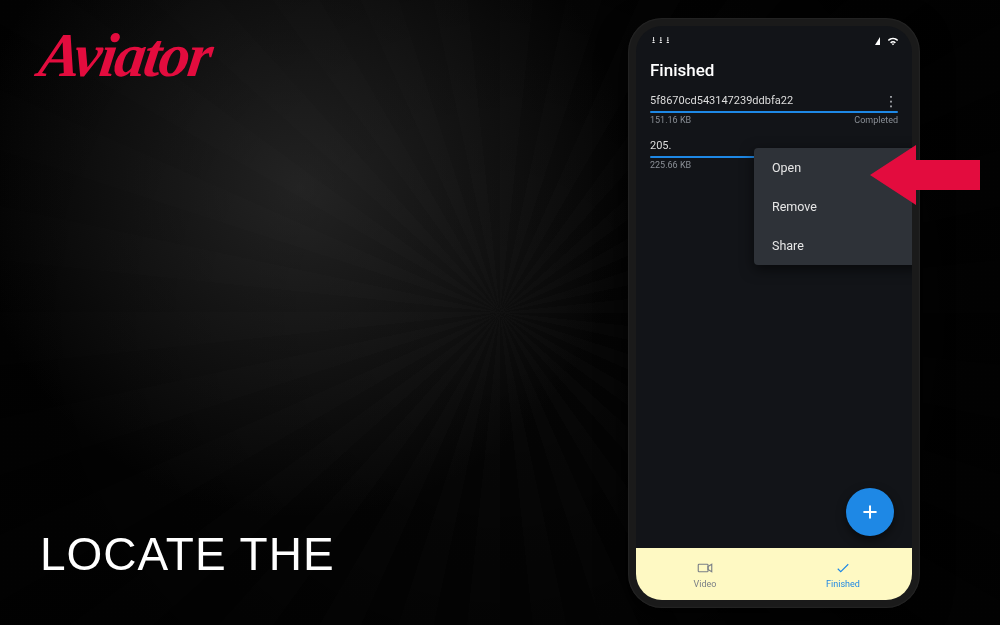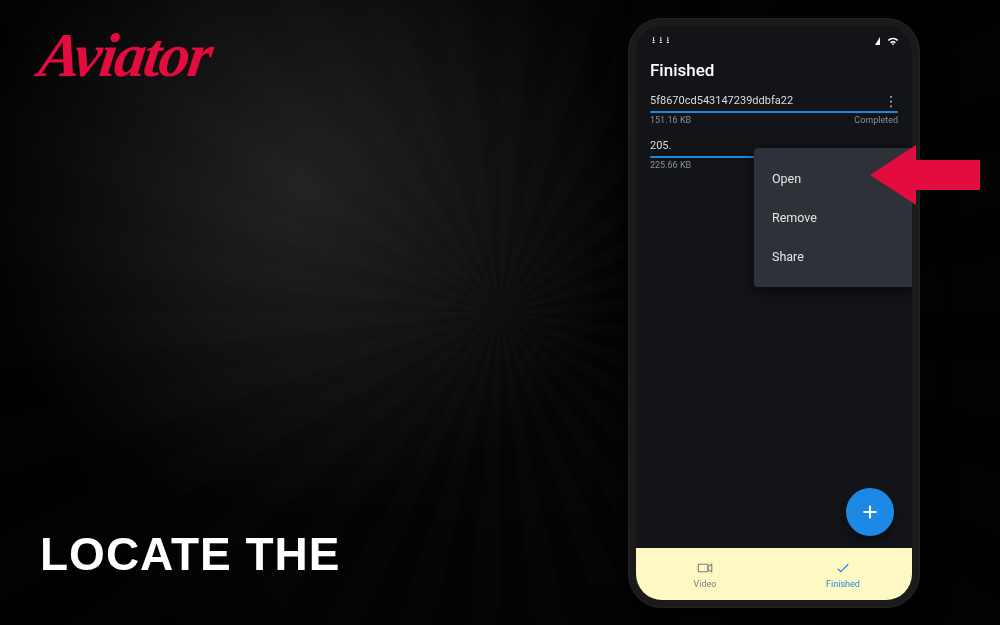--- a/index.html
+++ b/index.html
@@ -43,21 +43,21 @@
     transform: skewX(-8deg);
   }
 
   
   .caption {
     position: absolute;
     left: 40px;
     bottom: 45px;
     color: #fff;
     font-family: "Arial Black", Impact, sans-serif;
-    font-weight: 700;
+    font-weight: 400;
     font-size: 46px;
     line-height: 1.1;
     letter-spacing: 1px;
   }
 
   
   .phone {
     position: absolute;
     top: 18px;
     right: 80px;
@@ -145,21 +145,21 @@
 
   
   .context-menu {
     position: absolute;
     top: 122px;
     left: 118px;
     width: 168px;
     background: #2E3238;
     border-radius: 4px;
     box-shadow: 0 4px 14px rgba(0,0,0,0.6);
-    padding: 11px 0;
+    padding: 0 0;
     z-index: 5;
   }
   .context-menu .mi {
     padding: 12px 18px;
     font-size: 12.5px;
     color: #E6E6E6;
     cursor: pointer;
   }
 
   

